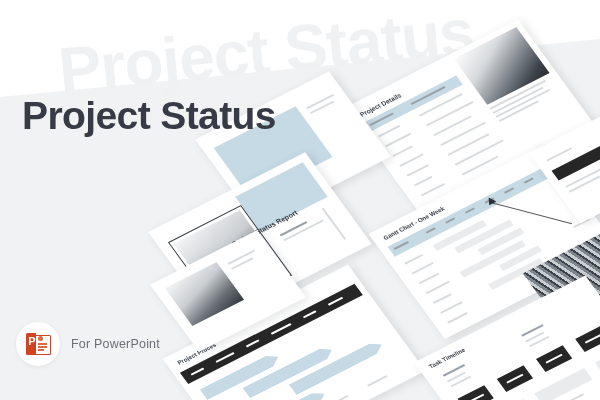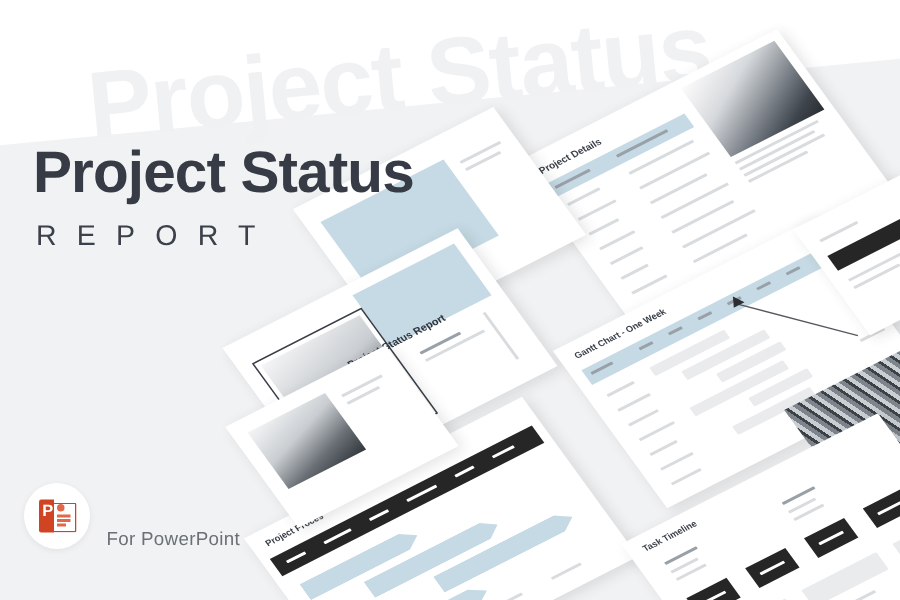--- a/index.html
+++ b/index.html
@@ -27,21 +27,21 @@
   .hero-title{
     font-size:39px;font-weight:700;color:#363b45;letter-spacing:-0.6px;
     line-height:1;margin:0;white-space:nowrap;
   }
   .hero-sub{
     margin:12px 0 0 2px;font-size:19px;font-weight:500;color:#3b404a;
     letter-spacing:13.5px;white-space:nowrap;
   }
 
   
-  .badge{position:absolute;left:16px;top:322px;z-index:30;display:flex;align-items:flex-end;gap:11px;}
+  .badge{position:absolute;left:16px;top:322px;z-index:30;display:flex;align-items:center;gap:11px;}
   .badge-circle{
     width:44px;height:44px;border-radius:50%;background:#ffffff;
     display:flex;align-items:center;justify-content:center;
     box-shadow:0 1px 4px rgba(0,0,0,.07);
   }
   .ppt-ico{width:24px;height:22px;position:relative;}
   .ppt-left{
     position:absolute;left:0;top:0;width:10px;height:22px;background:#d04423;
     border-radius:1.5px 0 0 1.5px;
   }
@@ -229,21 +229,20 @@
       <div class="blk" style="left:80px;top:82px;width:56px;height:14px;"></div>
       <div class="blk" style="left:148px;top:82px;width:36px;height:14px;"></div>
 
       <div class="tl" style="left:84px;top:104px;width:36px;height:2px;"></div>
     </div>
 
   </div>
 
   <div class="hero">
     <div class="hero-title">Project Status</div>
-    <div class="hero-sub">REPORT</div>
   </div>
 
   <div class="badge">
     <div class="badge-circle">
       <div class="ppt-ico">
         <div class="ppt-left"></div>
         <div class="ppt-right">
           <i></i>
             <i></i>
             <i></i>

